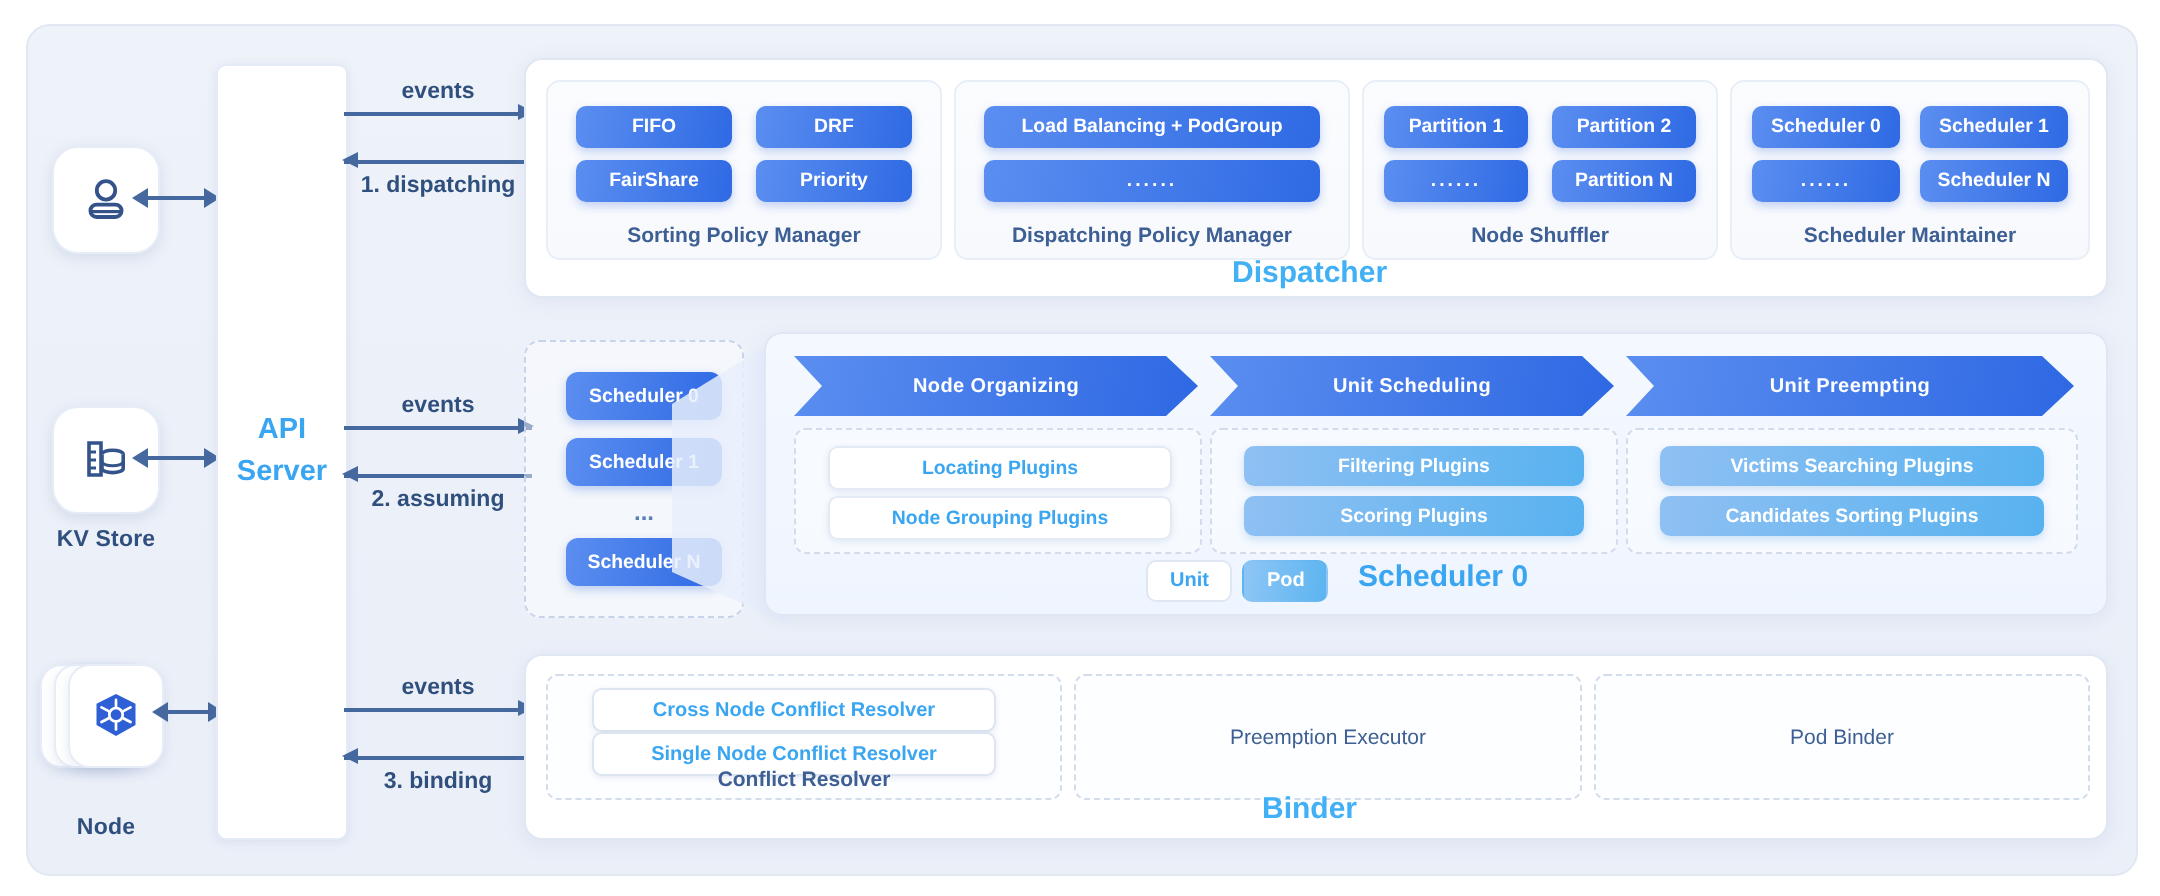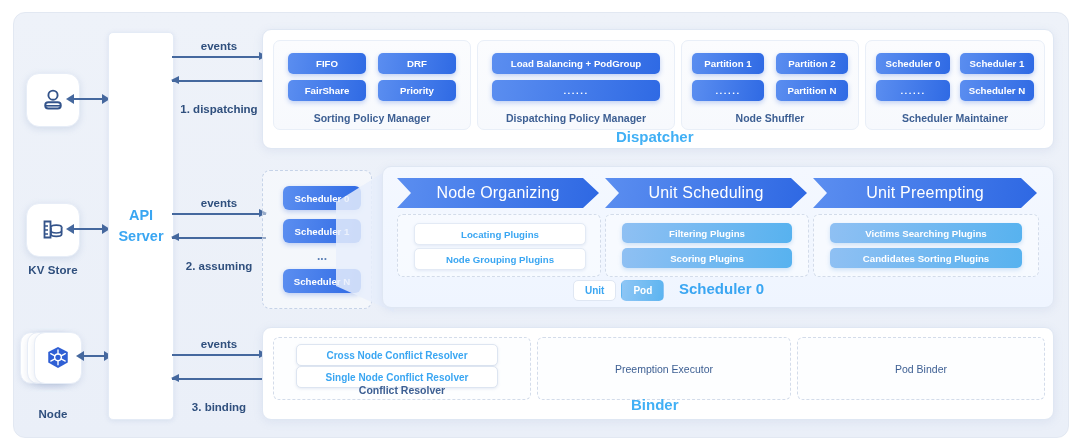--- a/index.html
+++ b/index.html
@@ -60,21 +60,21 @@
   .ar-line .head-r{
     position:absolute;top:0.2px;right:-1px;width:0;height:0;
     border-top:4.6px solid transparent;border-bottom:4.6px solid transparent;
     border-left:8px solid #45689e;
   }
   .ar-line .head-l{
     position:absolute;top:0.2px;left:-1px;width:0;height:0;
     border-top:4.6px solid transparent;border-bottom:4.6px solid transparent;
     border-right:8px solid #45689e;
   }
-  .lbl-under{font-size:11.5px;font-weight:bold;color:#2f4f7d;text-align:center;white-space:nowrap;margin-top:17px;}
+  .lbl-under{font-size:11.5px;font-weight:bold;color:#2f4f7d;text-align:center;white-space:nowrap;margin-top:1px;}
 
   .bi-arrow{position:absolute;height:12px;}
   .bi-arrow .shaft{position:absolute;top:5px;left:7px;right:7px;height:1.8px;background:#45689e;}
   .bi-arrow .head-r{position:absolute;top:1px;right:0;width:0;height:0;
     border-top:5px solid transparent;border-bottom:5px solid transparent;border-left:8px solid #45689e;}
   .bi-arrow .head-l{position:absolute;top:1px;left:0;width:0;height:0;
     border-top:5px solid transparent;border-bottom:5px solid transparent;border-right:8px solid #45689e;}
 
   
   .panel{
@@ -115,21 +115,21 @@
   }
   .sched-dots{position:absolute;left:20px;width:78px;text-align:center;color:#5a7fb5;font-size:12px;font-weight:bold;}
 
   .stage{position:absolute;height:30px;}
   .stage .arrowshape{
     position:absolute;inset:0;
     background:linear-gradient(100deg,#5b8ef0 0%,#2e68e3 100%);
     clip-path:polygon(0 0, calc(100% - 16px) 0, 100% 50%, calc(100% - 16px) 100%, 0 100%, 14px 50%);
     display:flex;align-items:center;justify-content:center;
   }
-  .stage .stage-txt{color:#fff;font-size:16px;font-weight:normal;letter-spacing:.2px;}
+  .stage .stage-txt{color:#fff;font-size:10px;font-weight:bold;letter-spacing:.2px;}
 
   .plug-area{
     position:absolute;border:1px dashed #d3dcea;border-radius:6px;background:rgba(252,253,255,.55);
   }
   .plug{
     position:absolute;height:20px;border-radius:5px;
     display:flex;align-items:center;justify-content:center;
     font-size:9.7px;font-weight:bold;white-space:nowrap;
   }
   .plug.white{background:#ffffff;border:1px solid #e3eaf5;color:#3aa6f2;

